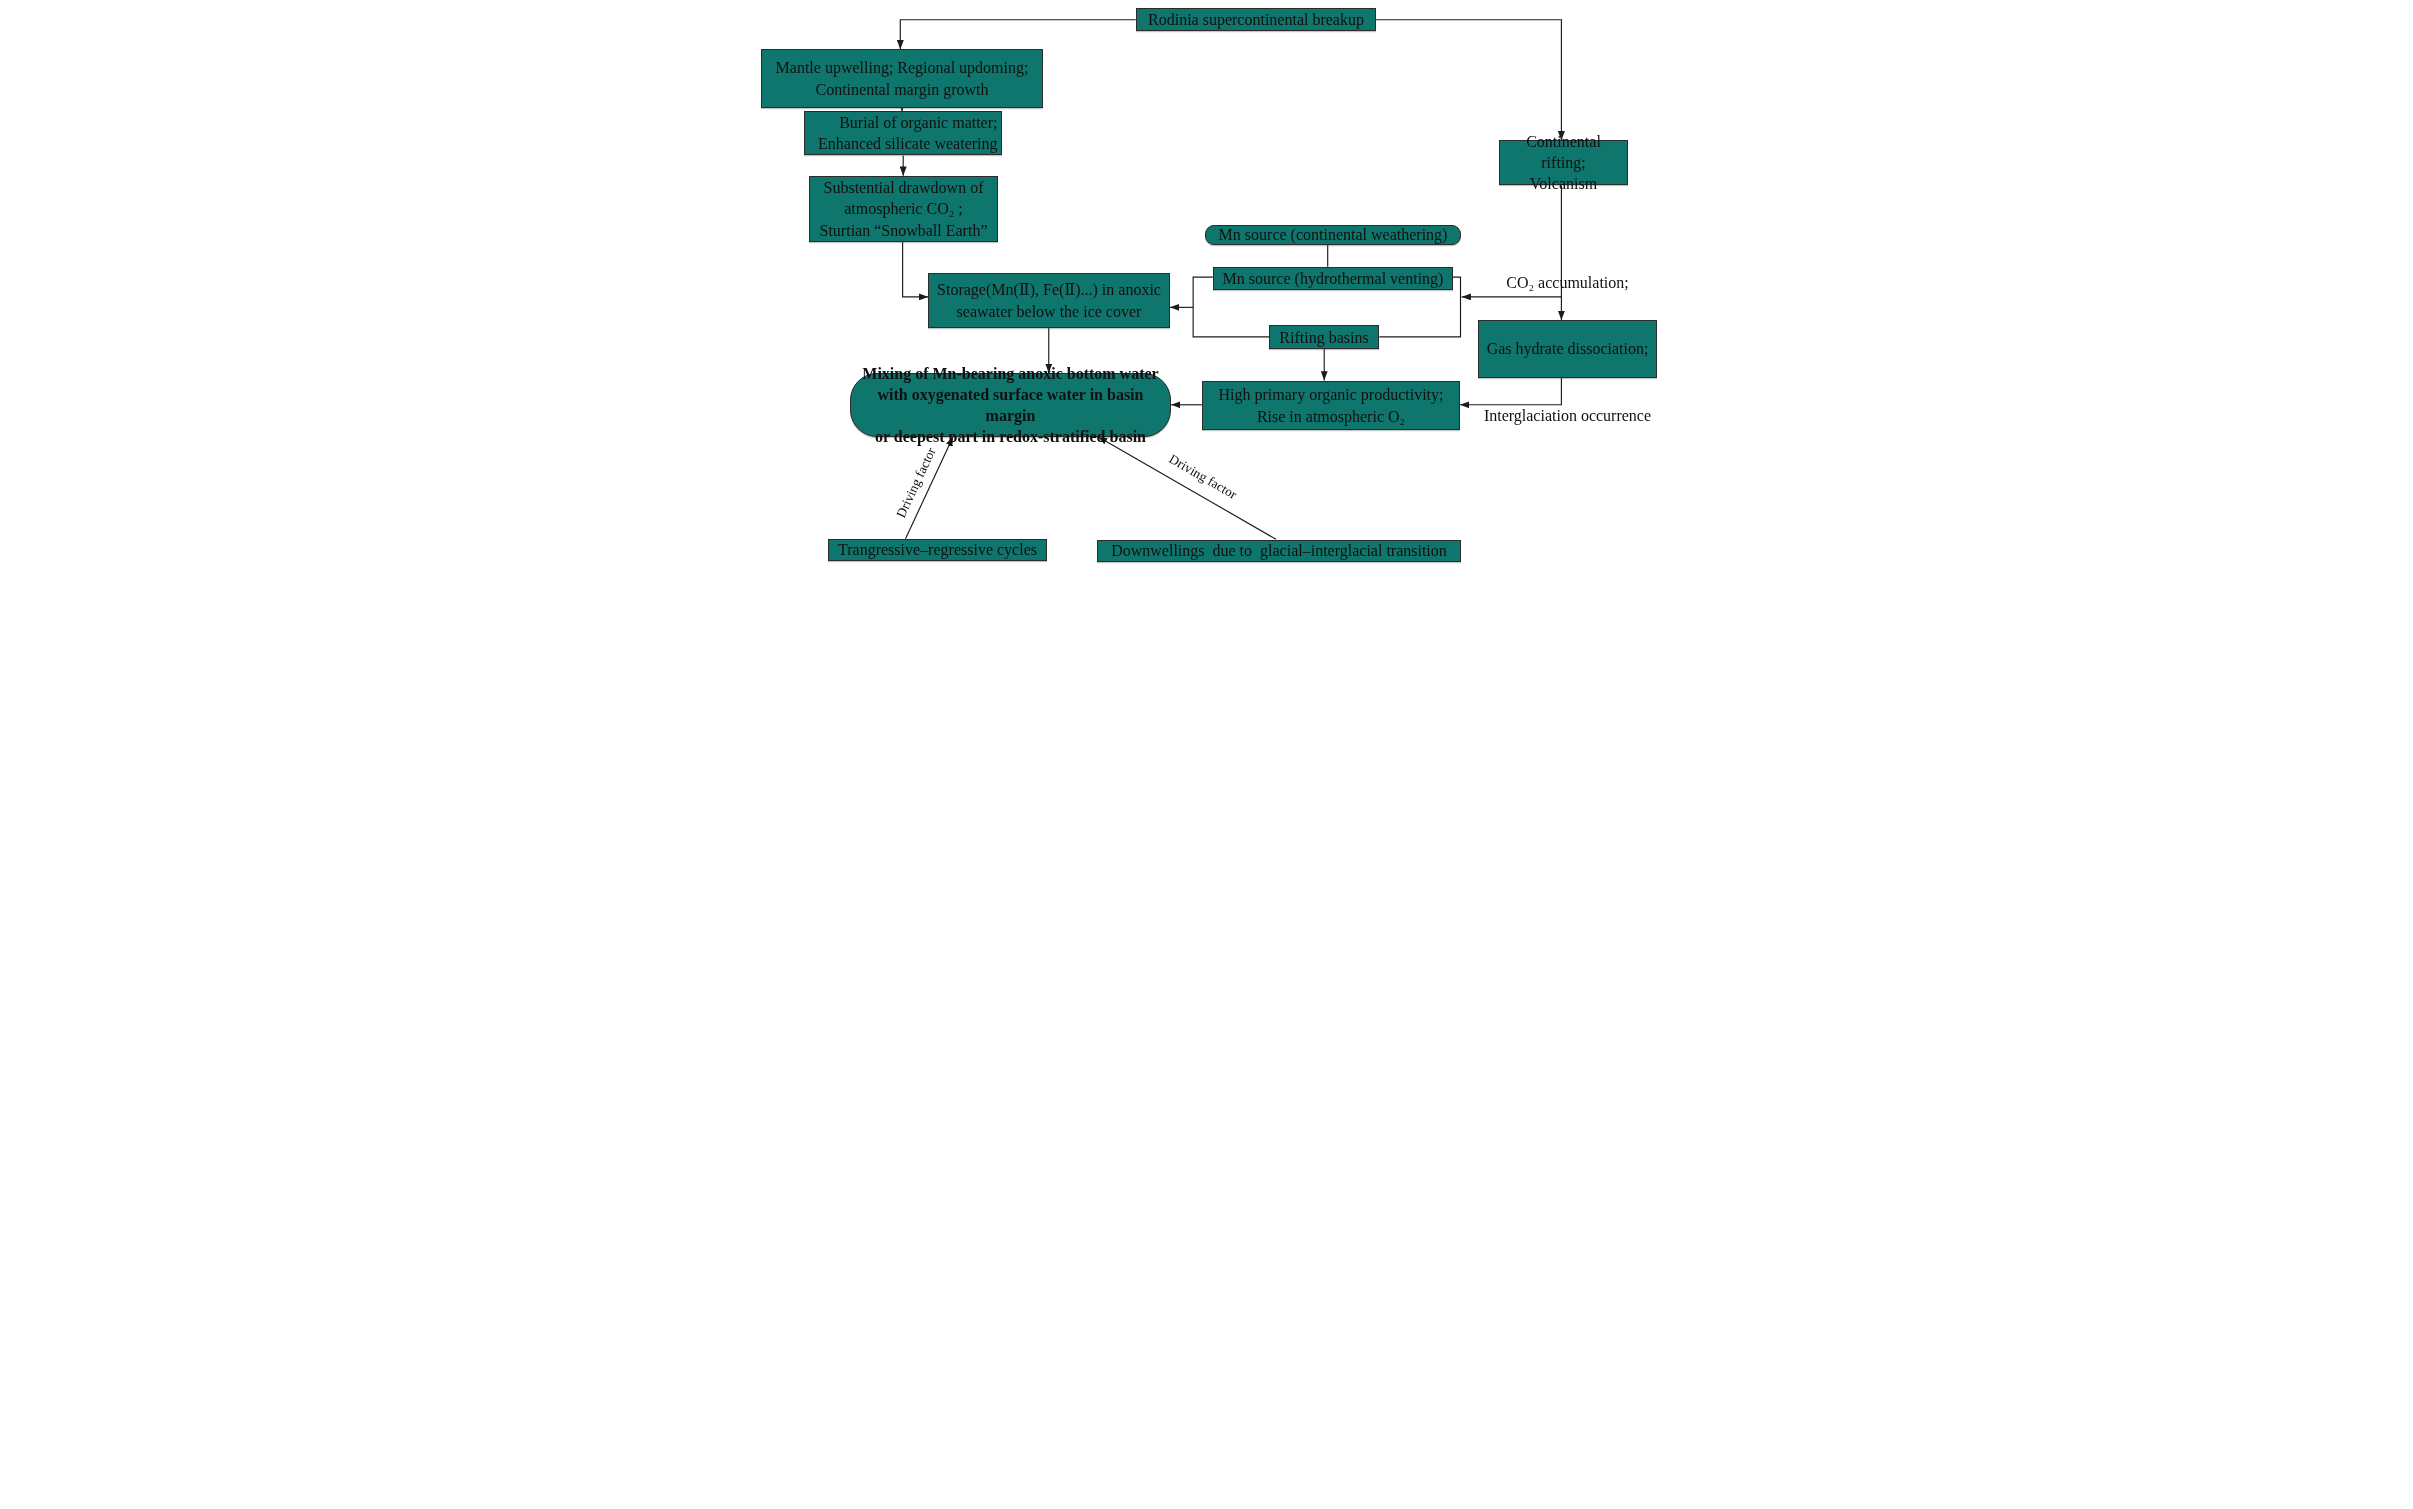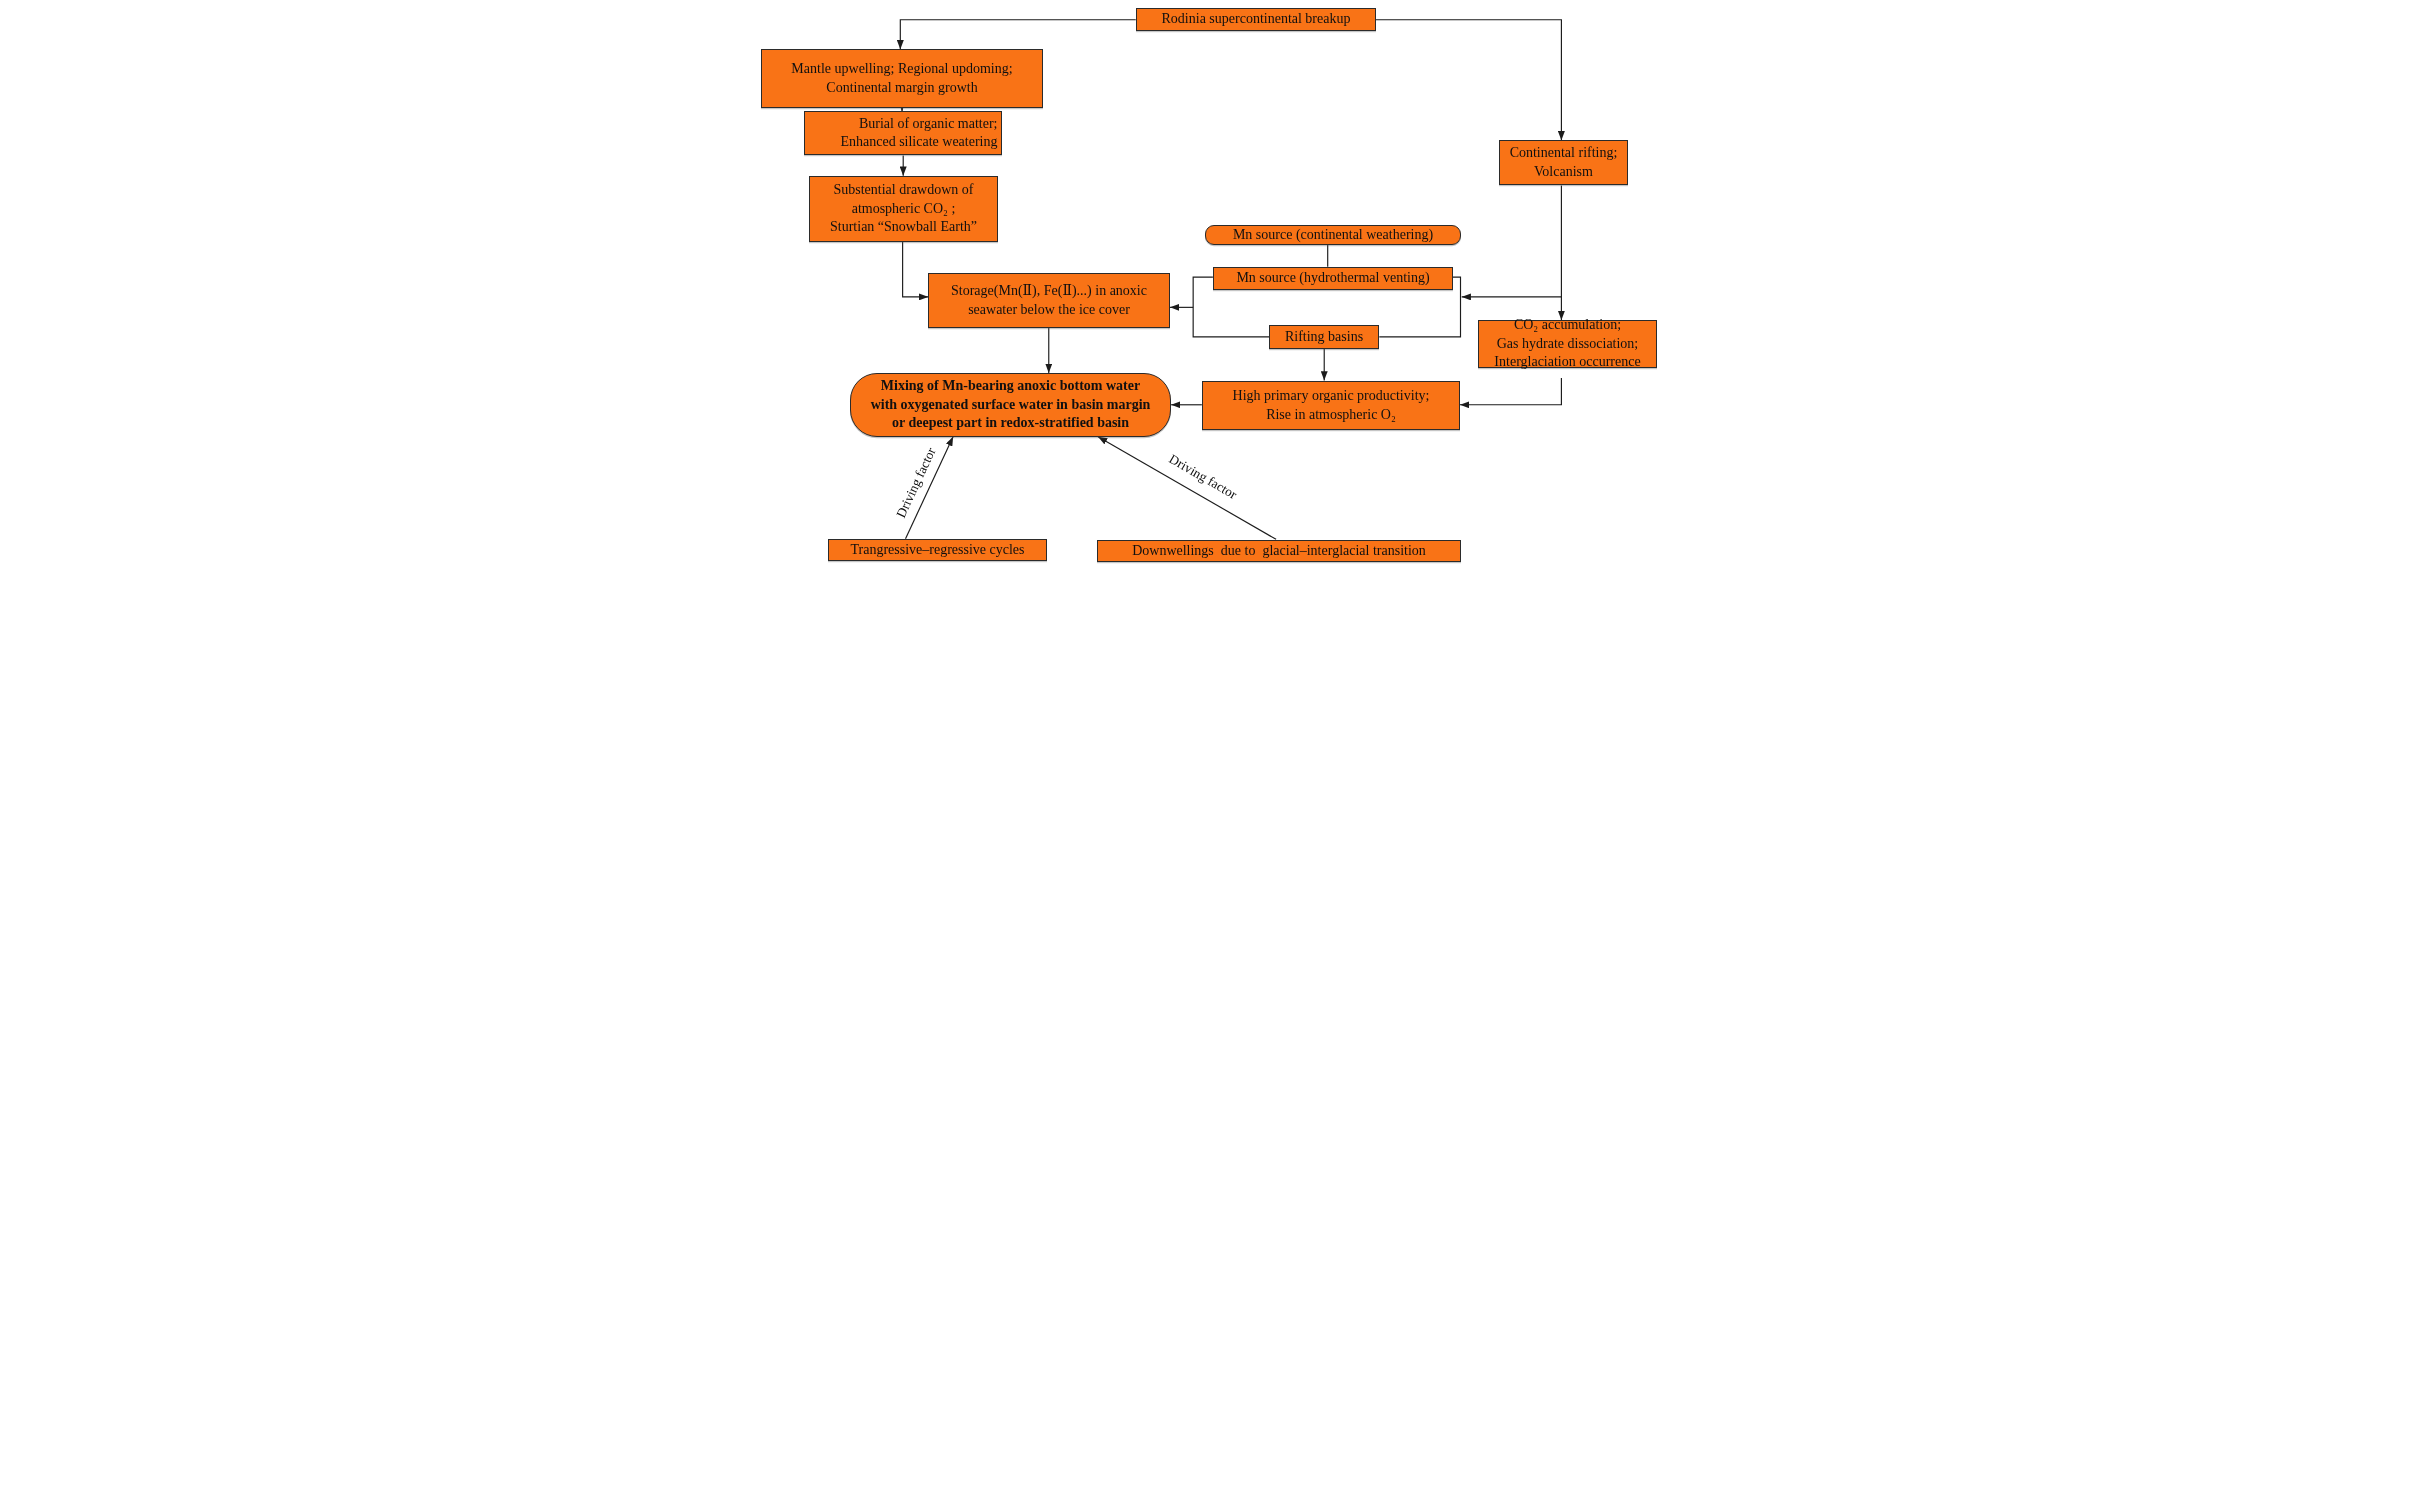--- a/index.html
+++ b/index.html
@@ -18,24 +18,24 @@
     color:var(--text);
     overflow:hidden;
   }
   .edges{position:absolute;left:0;top:0;width:905px;height:566px;}
   .edge{stroke:var(--line);stroke-width:2;fill:none;}
   .arrowhead{fill:var(--line);}
   .box{
     position:absolute;
     box-sizing:border-box;
     border:1.2px solid var(--box-border);
-    background:#f97316;
+    background:#0f766e;
     display:flex;flex-direction:column;justify-content:center;align-items:center;
     text-align:center;
-    font-size:14px;line-height:1.32;
+    font-size:16px;line-height:1.32;
     padding:0 3.5px;
     box-shadow:0 1.2px 0 rgba(90,90,90,.35);
   }
   .box .ln{display:block;white-space:pre-wrap;}
   .box.bold{font-weight:bold;border-radius:27px;}
   .edge-label{
     position:absolute;
     width:116px;height:17.4px;
     display:flex;align-items:center;justify-content:center;
     font-size:13.3px;
@@ -109,21 +109,21 @@
 
   <div class="box" style="left:515px;top:325px;width:110px;height:24.4px;">
     <span class="ln">Rifting basins</span>
   </div>
 
   <div class="box" style="left:745px;top:140px;width:129px;height:45px;">
     <span class="ln">Continental rifting;</span>
     <span class="ln">Volcanism</span>
   </div>
 
-  <div class="box" style="left:724px;top:320px;width:179px;height:48px;">
+  <div class="box" style="left:724px;top:320px;width:179px;height:58px;gap:45px;">
     <span class="ln">CO₂ accumulation;</span>
     <span class="ln">Gas hydrate dissociation;</span>
     <span class="ln">Interglaciation occurrence</span>
   </div>
 
   <div class="box" style="left:448px;top:381px;width:258px;height:49px;">
     <span class="ln">High primary organic productivity;</span>
     <span class="ln">Rise in atmospheric O₂</span>
   </div>
 

